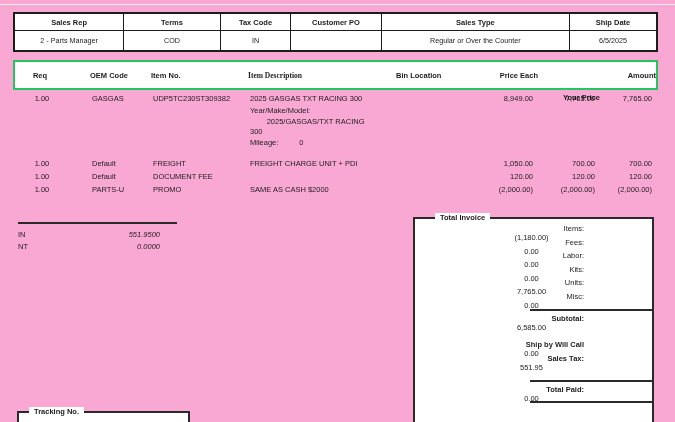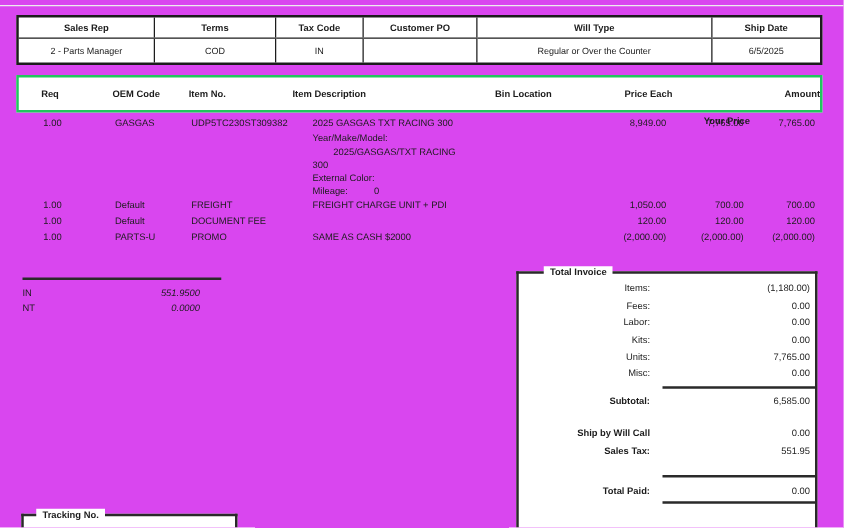--- a/index.html
+++ b/index.html
@@ -1,16 +1,16 @@
 <!DOCTYPE html>
 <html><head>
 <meta charset="utf-8">
 <style>
   html,body{margin:0;padding:0;background:#fff;}
-  .page{position:relative;width:675px;height:422px;background:#d946ef;overflow:hidden;
+  .page{position:relative;width:675px;height:422px;background:#f9a8d4;overflow:hidden;
         font-family:"Liberation Sans",sans-serif;font-size:7.5px;color:#1c1c1c;}
   .topline{position:absolute;top:4px;left:0;width:675px;border-top:1px solid #ededed;}
 
   
   .hdrbox{position:absolute;left:13px;top:12px;width:641px;border:2px solid #1c1c1c;background:#fff;}
   .hdrtable{width:100%;border-collapse:collapse;table-layout:fixed;}
   .hdrtable td{text-align:center;vertical-align:middle;white-space:nowrap;overflow:hidden;padding:0;}
   .hdrtable td+td{border-left:1px solid #1c1c1c;}
   .hdrtable tr.lab td{height:16px;font-weight:bold;border-bottom:1px solid #1c1c1c;}
   .hdrtable tr.val td{height:19px;font-size:7.2px;}
@@ -22,38 +22,38 @@
   .irow span,.irow .desc{position:absolute;top:0;white-space:nowrap;line-height:10px;}
   .c-req{left:12px;width:30px;text-align:center;}
   .c-oem{left:77px;}
   .c-ino{left:138px;}
   .c-desc{left:235px;width:160px;}
   .c-bin{left:383px;}
   .c-pe{right:120px;width:80px;text-align:right;}
   .c-yp{right:58px;width:56px;text-align:right;}
   .c-am{right:1px;width:52px;text-align:right;}
   .ihdr .c-req{left:10px;} .ihdr .c-oem{left:75px;} .ihdr .c-ino{left:136px;}
-  .ihdr .c-desc{left:219px;width:auto;} .ihdr .c-bin{left:381px;}
+  .ihdr .c-desc{left:233px;width:auto;font-family:Liberation Serif, serif;} .ihdr .c-bin{left:381px;}
   .ihdr .c-pe{right:118px;} .ihdr .c-yp{right:56px;margin-top:22px;} .ihdr .c-am{right:0;}
   .desc div{line-height:10.4px;}
   .desc div.gap{margin-top:2px;}
 
   
   .tax{position:absolute;left:18px;top:220px;width:159px;}
   .tax .title{font-weight:bold;height:11px;}
   .tax .rule{border-top:2px solid #2a2a2a;margin:2px 0 4px 0;}
   .tax .trow{display:flex;width:142px;height:12.5px;align-items:center;}
   .tax .trow .v{margin-left:auto;font-style:italic;}
 
   
   .totals{position:absolute;left:413px;top:217px;width:241px;height:230px;
           border:2px solid #2a2a2a;border-bottom:none;background:#fff;box-sizing:border-box;}
   .totals .legend{position:absolute;top:-6px;left:20px;background:#fff;padding:0 5px;font-weight:bold;white-space:nowrap;}
   .totals .body{padding-top:5px;}
-  .trw{display:flex;align-items:center;height:13.6px;padding-right:4px;}
+  .trw{display:flex;align-items:center;height:13.6px;padding-right:4px;flex-direction:column;}
   .trw .tl{width:105px;text-align:right;white-space:nowrap;}
   .trw .tv{flex:1;text-align:right;white-space:nowrap;}
   .trw.b .tl,.trw.b .tv{font-weight:bold;}
   .trw.bl .tl{font-weight:bold;}
   .trule{border-top:2px solid #2a2a2a;margin:3px 0 3px 115px;}
   .trw.grand{height:15px;font-size:10px;}
   .sp13{height:13px;} .sp10{height:10px;}
 
   
   .tracking{position:absolute;left:17px;top:411px;width:173px;height:20px;
@@ -75,21 +75,21 @@
         <col style="width:90px">
           <col style="width:187px">
           <col style="width:86px">
       </colgroup>
       <tbody>
           <tr class="lab">
         <td>Sales Rep</td>
         <td>Terms</td>
         <td>Tax Code</td>
         <td>Customer PO</td>
-        <td>Will Type</td>
+        <td>Sales Type</td>
         <td>Ship Date</td>
       </tr>
       <tr class="val">
         <td>2 - Parts Manager</td>
         <td>COD</td>
         <td>IN</td>
         <td></td>
         <td>Regular or Over the Counter</td>
         <td>6/5/2025</td>
       </tr>
@@ -111,21 +111,20 @@
   <div id="items-rows">
     <div class="irow" style="top: 94px;">
       <span class="c-req">1.00</span>
       <span class="c-oem">GASGAS</span>
       <span class="c-ino">UDP5TC230ST309382</span>
       <div class="c-desc desc">
           <div>2025 GASGAS TXT RACING 300</div>
           <div class="gap">Year/Make/Model:</div>
           <div>&nbsp;&nbsp;&nbsp;&nbsp;&nbsp;&nbsp;&nbsp;&nbsp;2025/GASGAS/TXT RACING</div>
           <div>300</div>
-          <div>External Color:</div>
           <div>Mileage:&nbsp;&nbsp;&nbsp;&nbsp;&nbsp;&nbsp;&nbsp;&nbsp;&nbsp;&nbsp;0</div>
         </div>
       <span class="c-bin"></span>
       <span class="c-pe">8,949.00</span>
       <span class="c-yp">7,765.00</span>
       <span class="c-am">7,765.00</span>
     </div>
 
     <div class="irow" style="top: 159px;">
       <span class="c-req">1.00</span>

